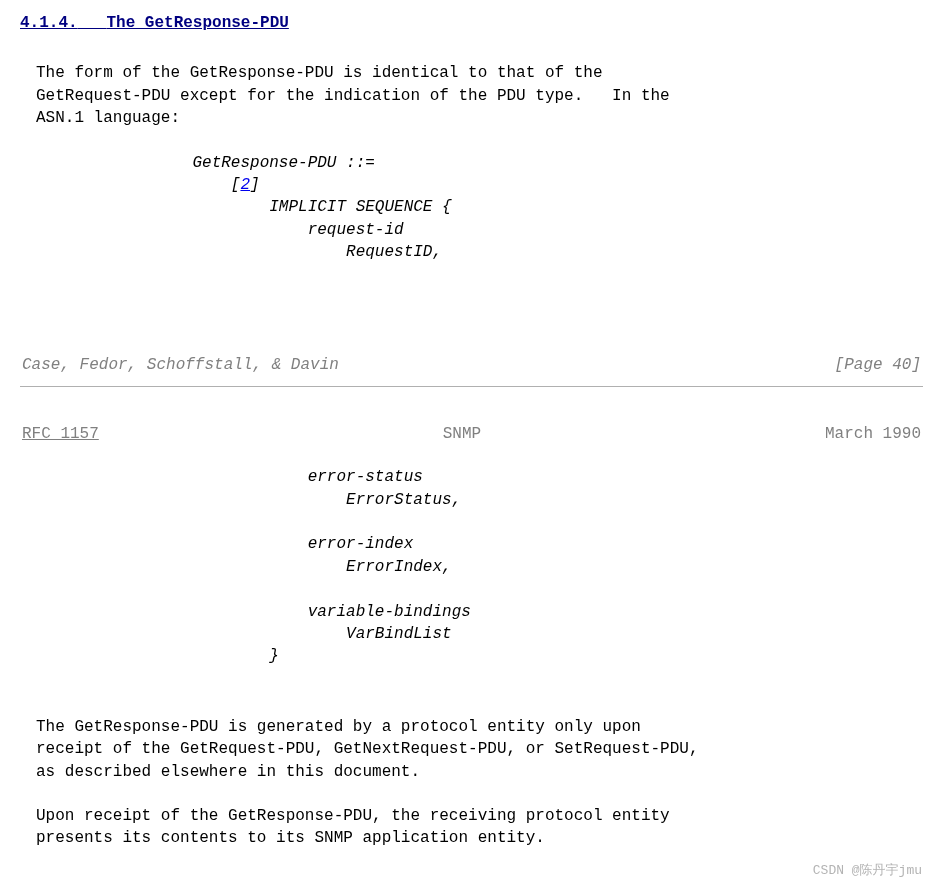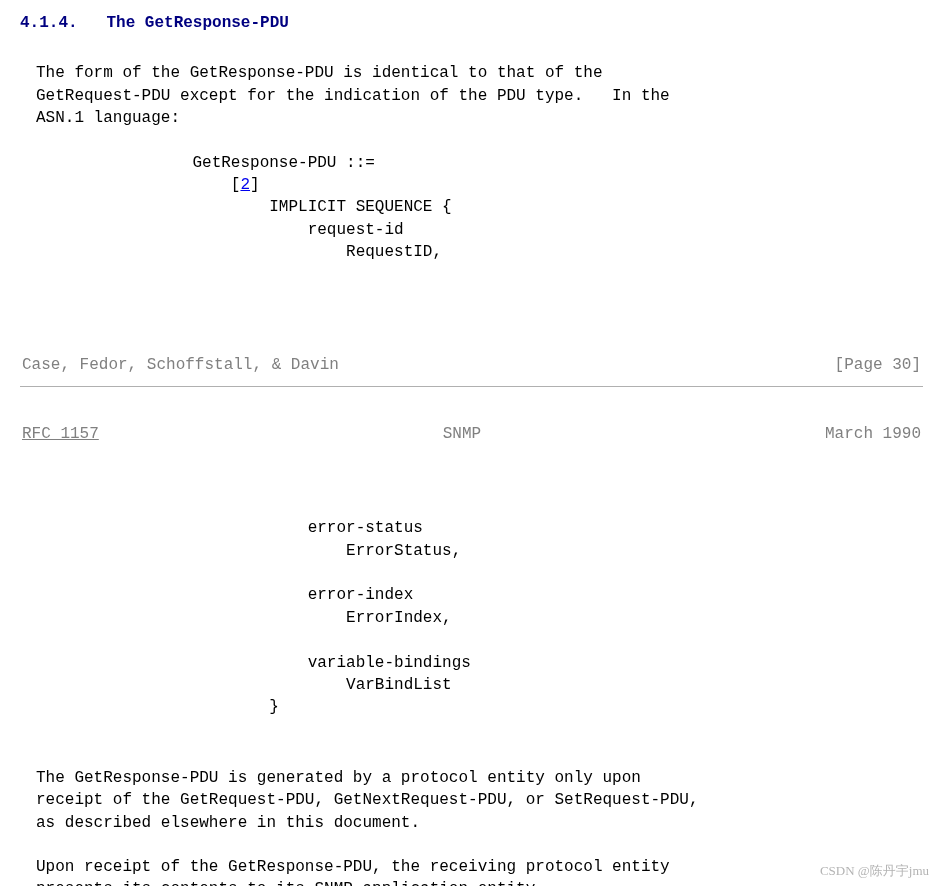--- a/index.html
+++ b/index.html
@@ -12,87 +12,90 @@
       height: 886px;
       position: relative;
       padding: 12px 20px 0 20px;
       line-height: 1.4;
     }
     .section-heading {
       color: #000080;
       font-weight: bold;
       margin-bottom: 28px;
       white-space: pre;
+      text-decoration: underline;
     }
     .para {
       white-space: pre-wrap;
       margin-left: 16px;
       margin-bottom: 22px;
     }
     .asn-block {
       white-space: pre;
       margin-left: 38px;
       margin-bottom: 22px;
+      font-style: italic;
     }
     .link {
       color: #0000EE;
       text-decoration: underline;
     }
     .page-footer {
       display: flex;
       justify-content: space-between;
       color: #808080;
       margin-top: 90px;
       padding: 0 2px 10px 2px;
+      font-style: italic;
     }
     .hr-line {
       border: none;
       border-top: 1px solid #b0b0b0;
       margin: 0 0 0 0;
     }
     .page-header {
       display: flex;
       justify-content: space-between;
       color: #808080;
       margin-top: 36px;
-      margin-bottom: 72px;
+      margin-bottom: 21px;
       padding: 0 2px;
       align-items: center;
     }
     .rfc-link {
       color: #808080;
       text-decoration: underline;
     }
     .watermark {
       position: absolute;
-      right: 14px;
+      right: 21px;
       bottom: 6px;
       color: rgba(128,128,128,0.6);
-      font-family: Liberation Serif, serif;
+      font-family: Liberation Mono, monospace;
       font-size: 13px;
     }
   </style>
 </head>
 <body>
 
 <div class="section-heading"><span>4.1.4.</span>   <span>The GetResponse-PDU</span></div>
 
 <div class="para">The form of the GetResponse-PDU is identical to that of the
 GetRequest-PDU except for the indication of the PDU type.   In the
 ASN.1 language:</div>
 
 <div class="asn-block"><span>              GetResponse-PDU ::=</span>
 <span>                  [</span><a href="#" class="link">2</a><span>]</span>
 <span>                      IMPLICIT SEQUENCE {</span>
 <span>                          request-id</span>
 <span>                              RequestID,</span></div>
 
 <div class="page-footer">
   <span>Case, Fedor, Schoffstall, &amp; Davin</span>
-  <span>[Page 30]</span>
+  <span>[Page 40]</span>
 </div>
 
 <hr class="hr-line">
 
 <div class="page-header">
   <a href="#" class="rfc-link">RFC 1157</a>
   <span>SNMP</span>
   <span>March 1990</span>
 </div>
 

